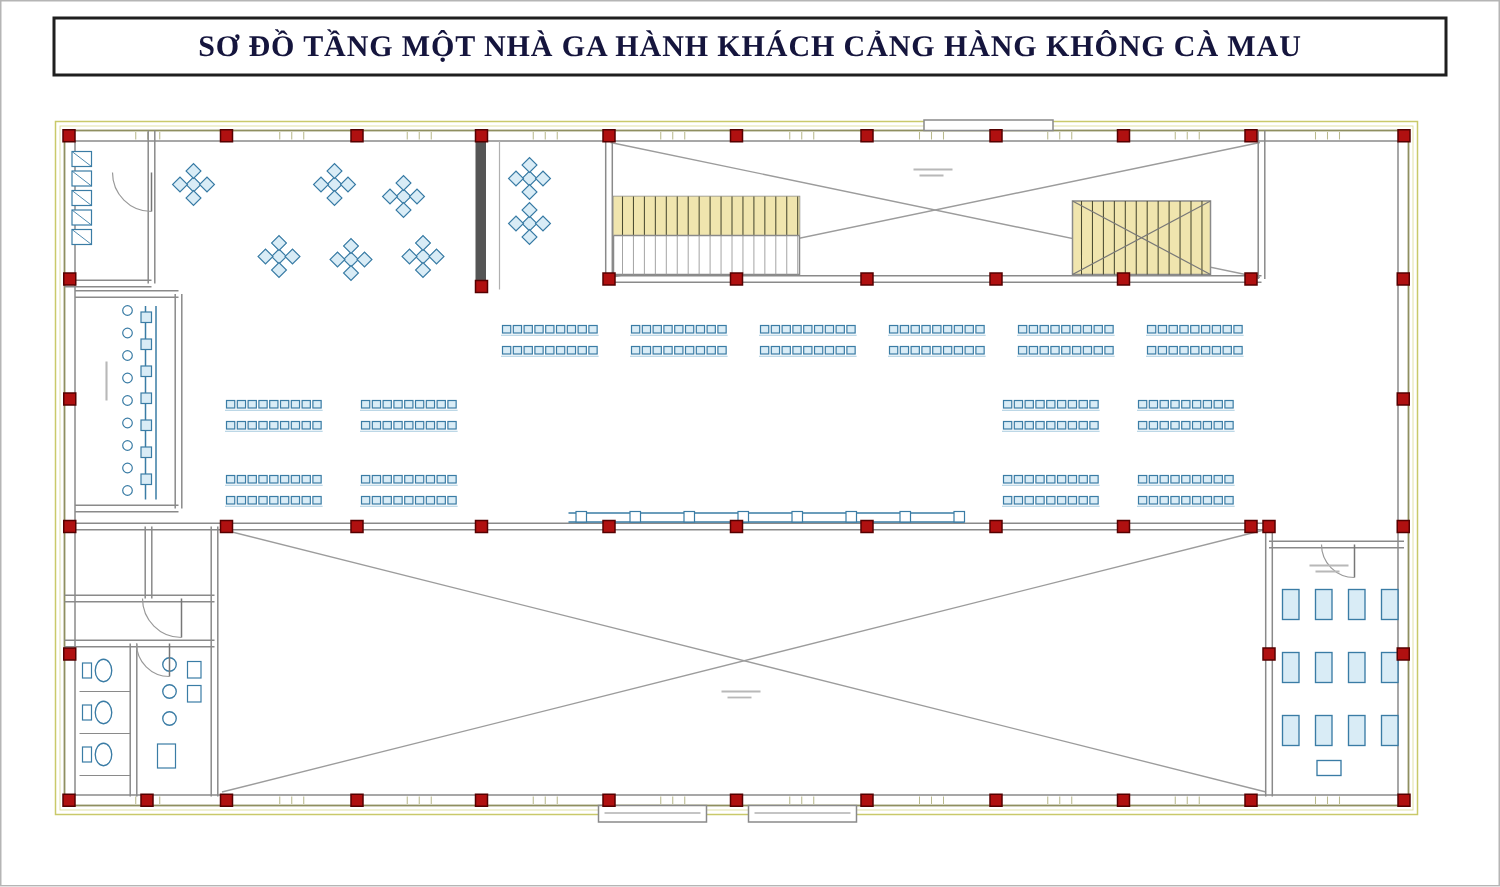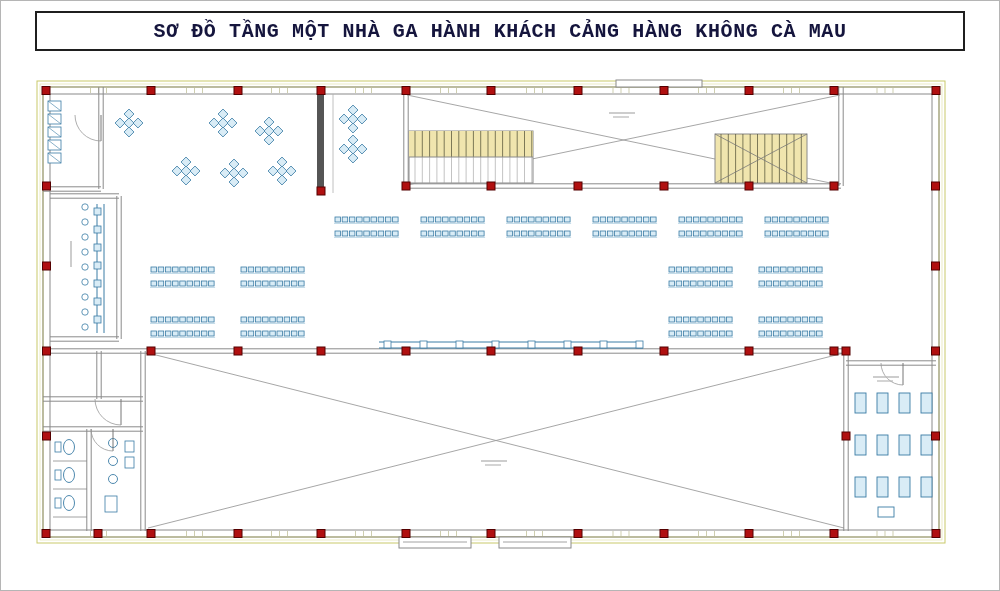--- a/index.html
+++ b/index.html
@@ -1,19 +1,19 @@
 <!DOCTYPE html>
 <html><head>
 <meta charset="utf-8">
 <style>
   html,body{margin:0;padding:0;background:#e8e8e8;}
   .page{
     width:1000px;height:591px;position:relative;background:#ffffff;
     border:1px solid #b5b5b5;box-sizing:border-box;overflow:hidden;
-    font-family:Liberation Mono, monospace;
+    font-family:Liberation Serif, serif;
   }
   .title-box{
     position:absolute;left:34px;top:10px;width:930px;height:40px;
     border:2px solid #1f1f1f;box-sizing:border-box;background:#ffffff;
     display:flex;align-items:center;justify-content:center;z-index:2;
   }
   .title-text{
     font-weight:bold;font-size:20px;letter-spacing:.6px;color:#15153d;
     white-space:nowrap;
   }

